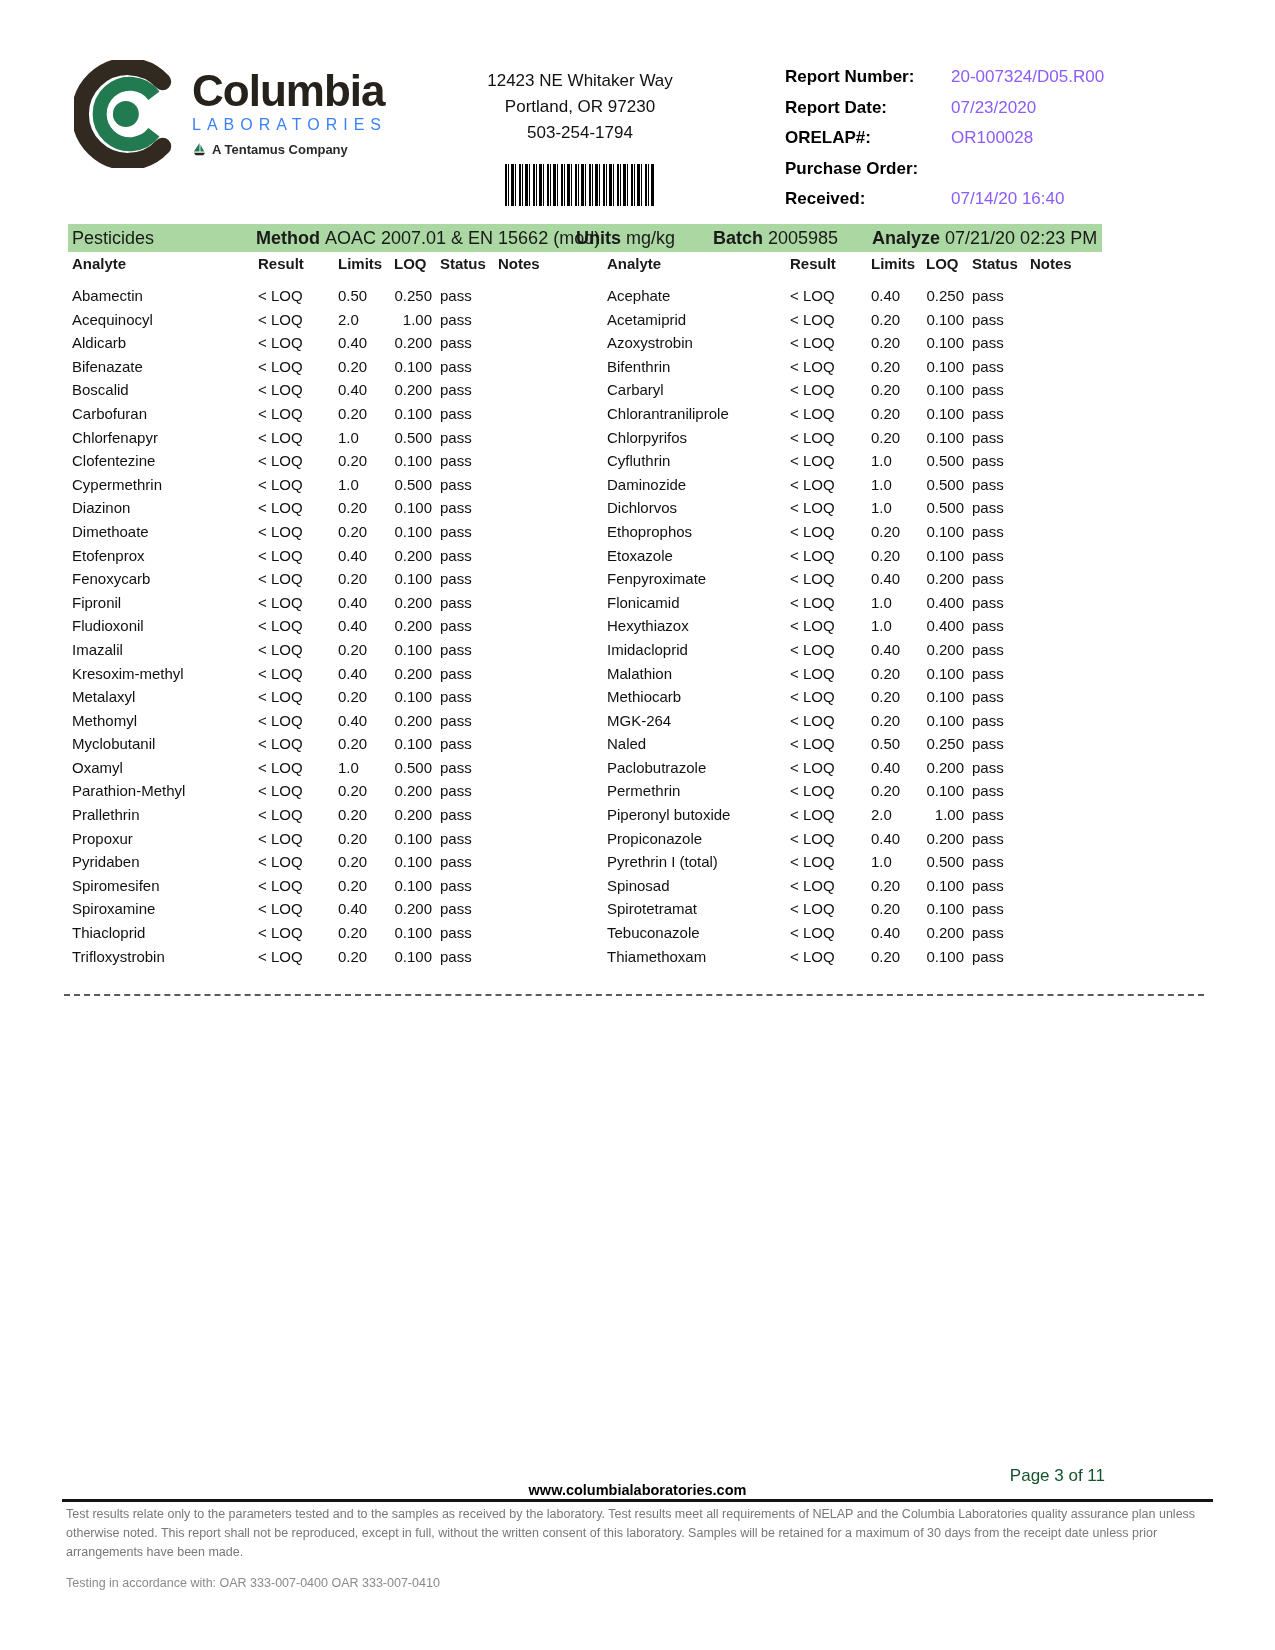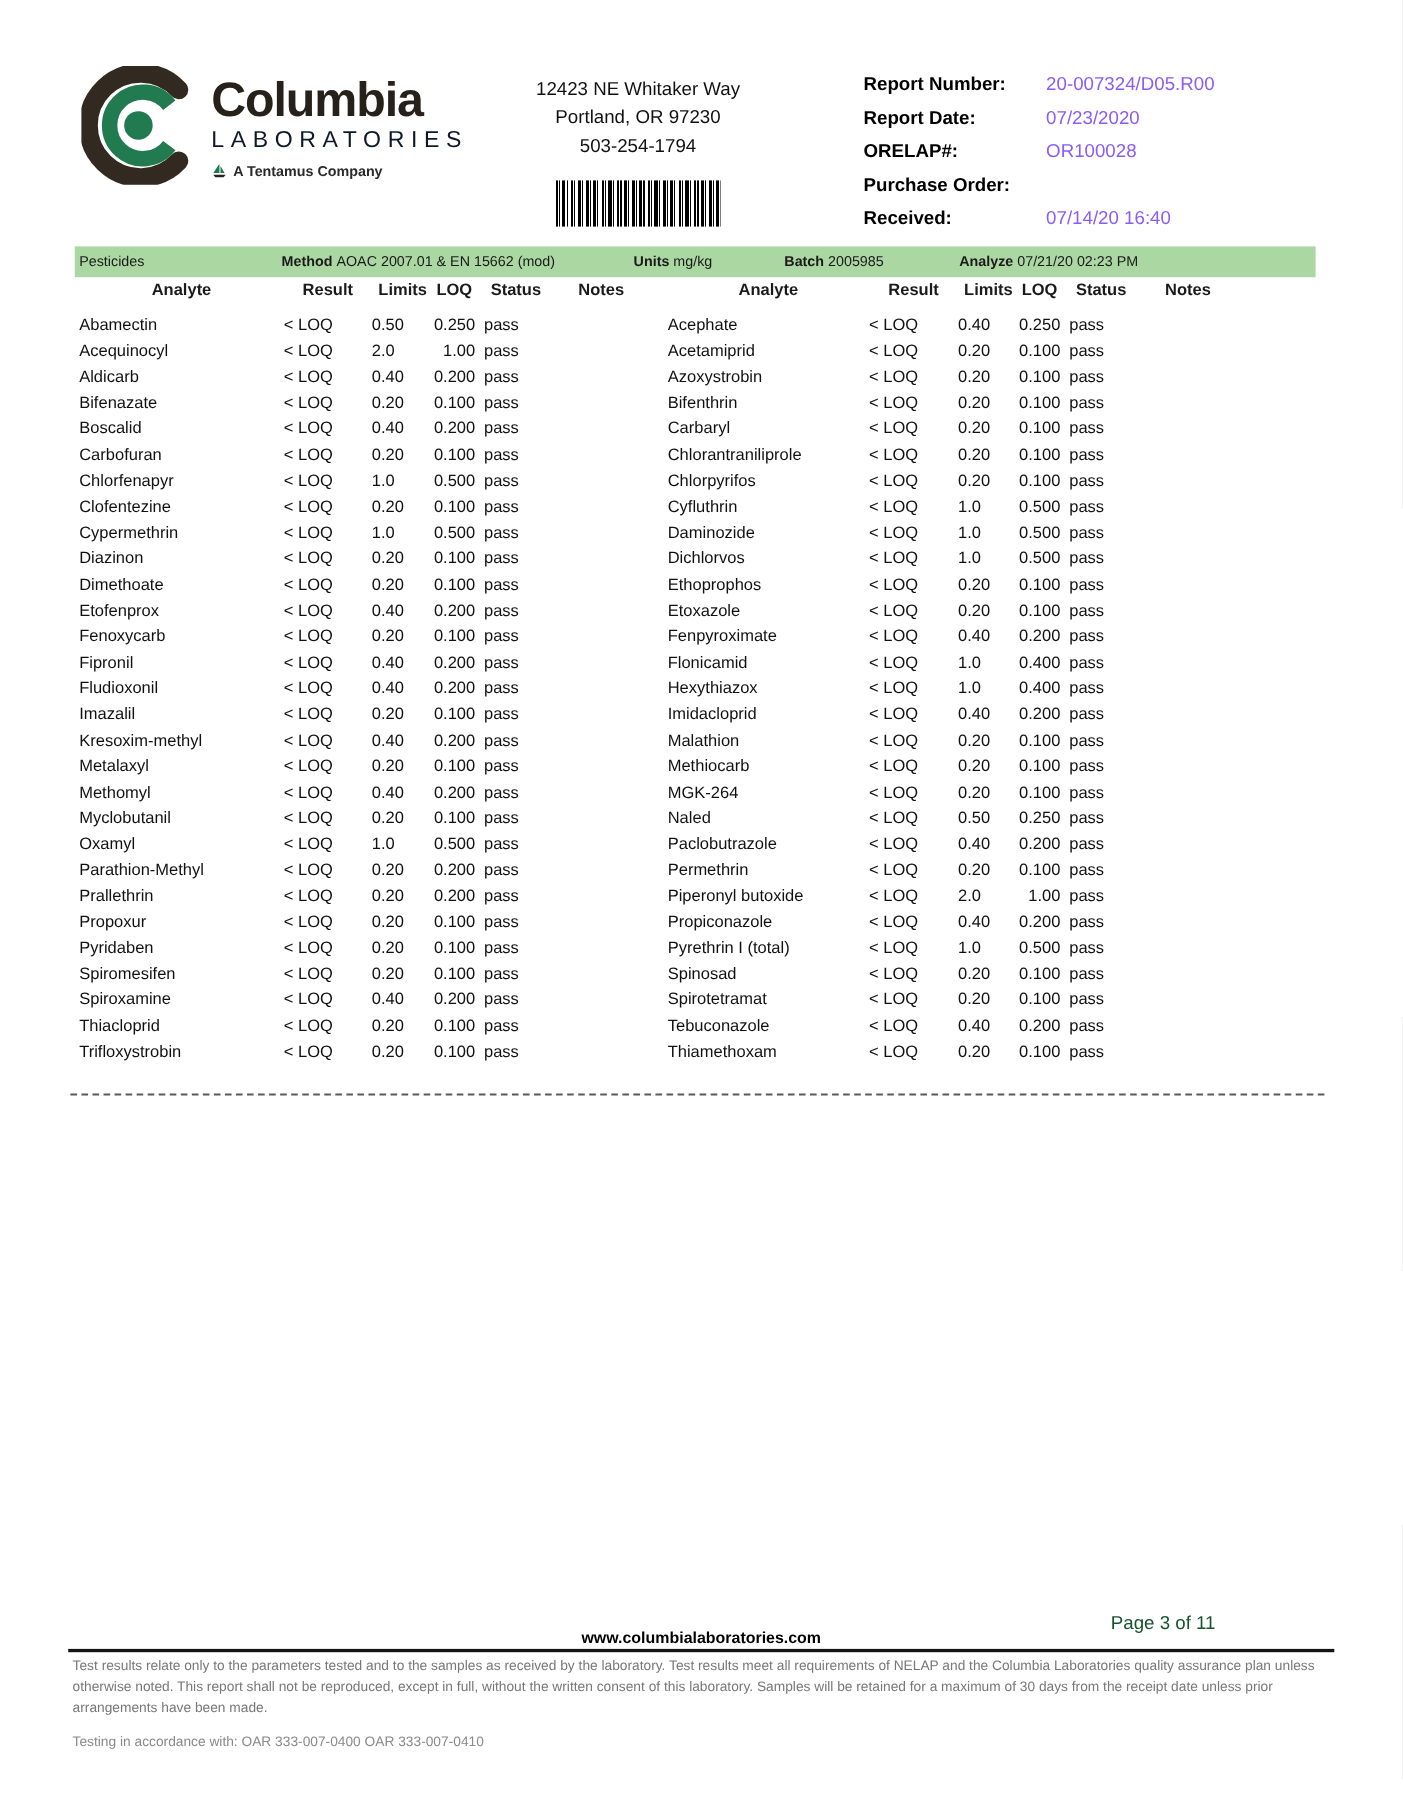--- a/index.html
+++ b/index.html
@@ -13,54 +13,54 @@
     background: #ffffff;
     overflow: hidden;
     color: #1a1a1a;
   }
 
   
   .logo-block { position: absolute; left: 74px; top: 60px; display: flex; align-items: flex-start; }
   .logo-mark { width: 108px; height: 108px; }
   .logo-text { margin-left: 10px; padding-top: 8px; }
   .logo-brand { font-size: 44px; font-weight: 700; color: #27211b; letter-spacing: -1px; line-height: 46px; }
-  .logo-sub { font-size: 21px; color: #0f172a; letter-spacing: 6px; margin-top: 2px; }
+  .logo-sub { font-size: 16px; color: #3b82f6; letter-spacing: 6px; margin-top: 2px; }
   .logo-tagline { margin-top: 8px; display: flex; align-items: flex-start; font-size: 13px; font-weight: 700; color: #2a2a2a; }
   .logo-tagline svg { margin-right: 5px; }
 
   .address-block { position: absolute; left: 420px; top: 68px; width: 320px; text-align: center; font-size: 17px; line-height: 26px; color: #111; }
   .barcode { margin: 18px auto 0 auto; width: 150px; height: 42px;
     background: repeating-linear-gradient(90deg,
       #000 0px, #000 2px, #fff 2px, #fff 3px,
       #000 3px, #000 4px, #fff 4px, #fff 6px,
       #000 6px, #000 9px, #fff 9px, #fff 10px,
       #000 10px, #000 11px, #fff 11px, #fff 14px);
   }
 
   .report-info { position: absolute; left: 785px; top: 66px; font-size: 17px; }
   .ri-row { display: flex; margin-bottom: 9.5px; line-height: 21px; }
   .ri-label { font-weight: 700; width: 166px; color: #000; }
   .ri-value { color: #8b5cf6; }
 
   
-  .banner { position: absolute; left: 68px; top: 224px; width: 1128px; height: 28px;
-    background: #abd7a3; font-size: 13px; line-height: 28px; }
+  .banner { position: absolute; left: 68px; top: 224px; width: 1034px; height: 28px;
+    background: #abd7a3; font-size: 18px; line-height: 28px; }
   .banner span { position: absolute; top: 0; white-space: nowrap; }
   .b-title { left: 4px; }
   .b-method { left: 188px; }
   .b-units { left: 508px; }
   .b-batch { left: 645px; }
   .b-analyze { left: 804px; }
   .banner b { font-weight: 700; }
 
   
   .tables { position: absolute; left: 72px; top: 254px; display: flex; }
   table.rt { border-collapse: collapse; table-layout: fixed; }
   table.rt.right { margin-left: 12px; }
-  table.rt th { font-weight: 700; font-size: 15px; text-align: center; height: 30px; vertical-align: top; line-height: 19px; padding: 0; margin-top: 41px; }
+  table.rt th { font-weight: 700; font-size: 15px; text-align: left; height: 30px; vertical-align: top; line-height: 19px; padding: 0; margin-top: 41px; }
   table.rt td { font-size: 15px; line-height: 23.6px; height: 23.6px; padding: 0; white-space: nowrap; overflow: visible; color: #111; }
   .col-analyte { width: 186px; } .right .col-analyte { width: 183px; }
   .col-result { width: 80px; }  .right .col-result { width: 81px; }
   .col-limits { width: 56px; }  .right .col-limits { width: 55px; }
   .col-loq { width: 40px; }
   .col-status { width: 64px; }
   .col-notes { width: 97px; }   .right .col-notes { width: 100px; }
   .c-loq, th.h-loq { text-align: right; padding-right: 2px !important; }
   .c-status, th.h-status { padding-left: 6px !important; }
 

